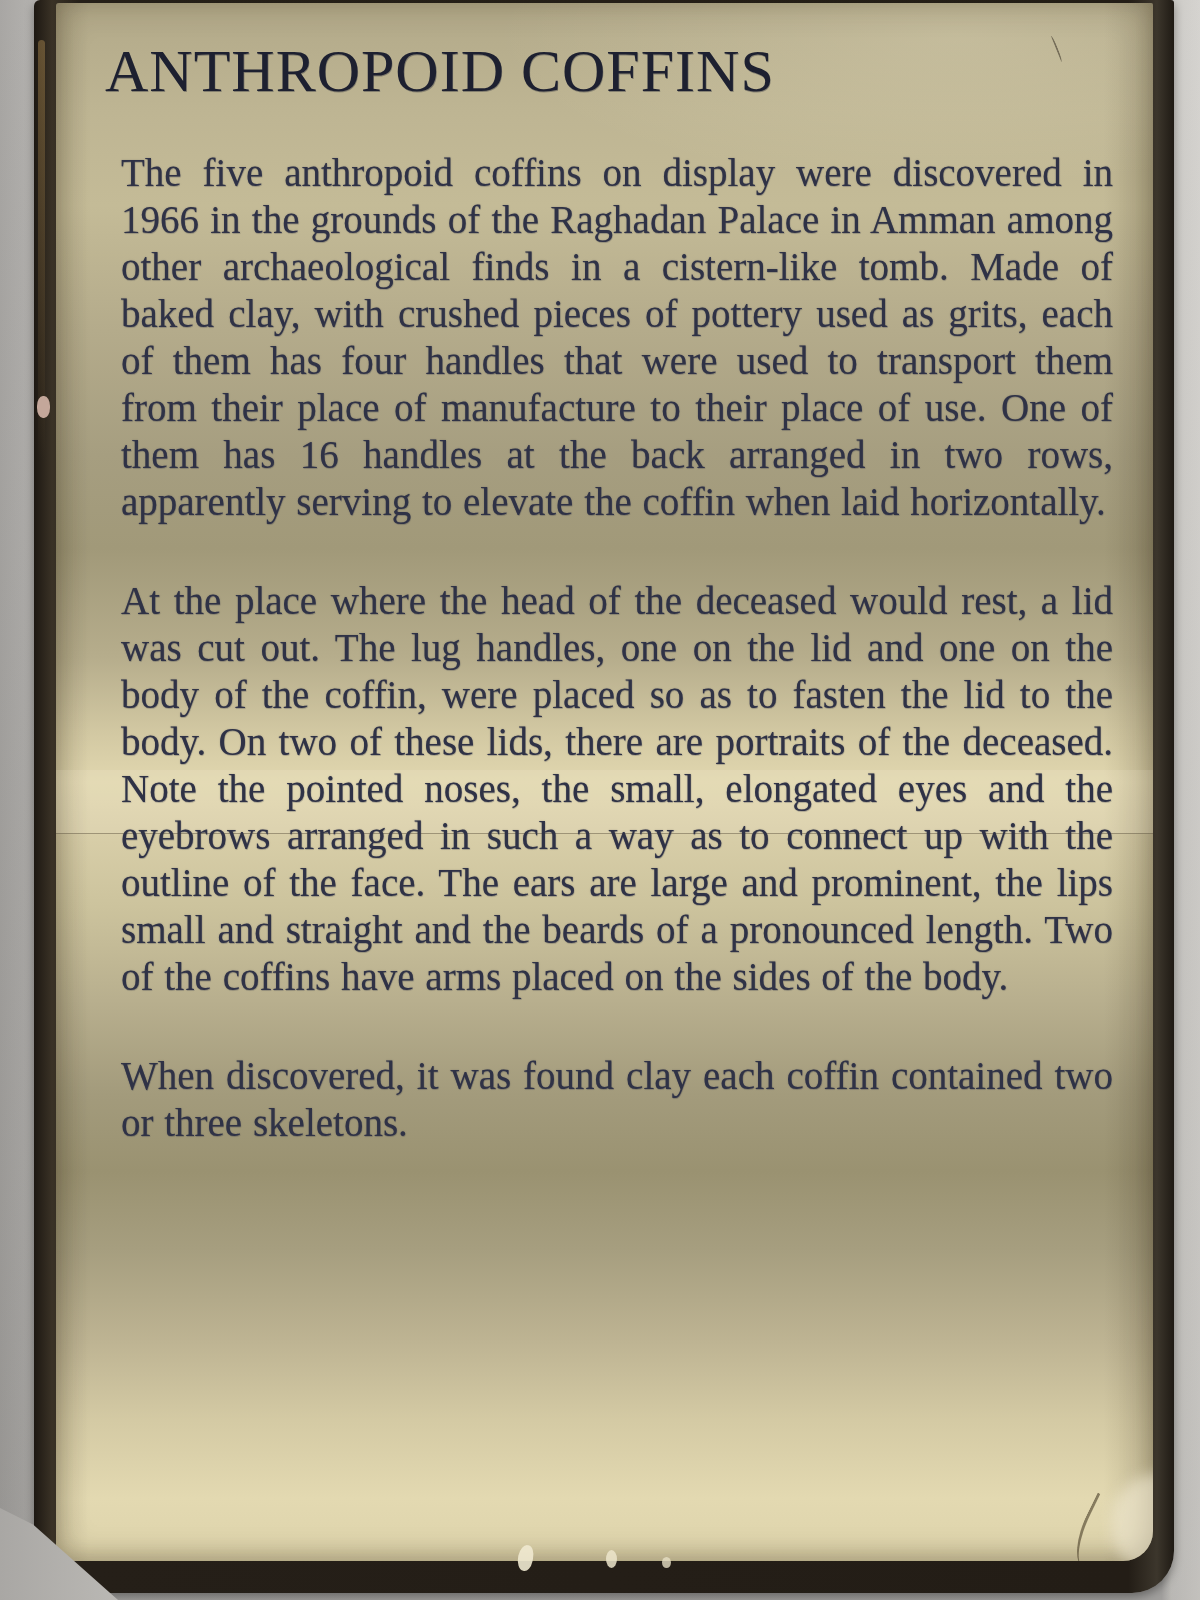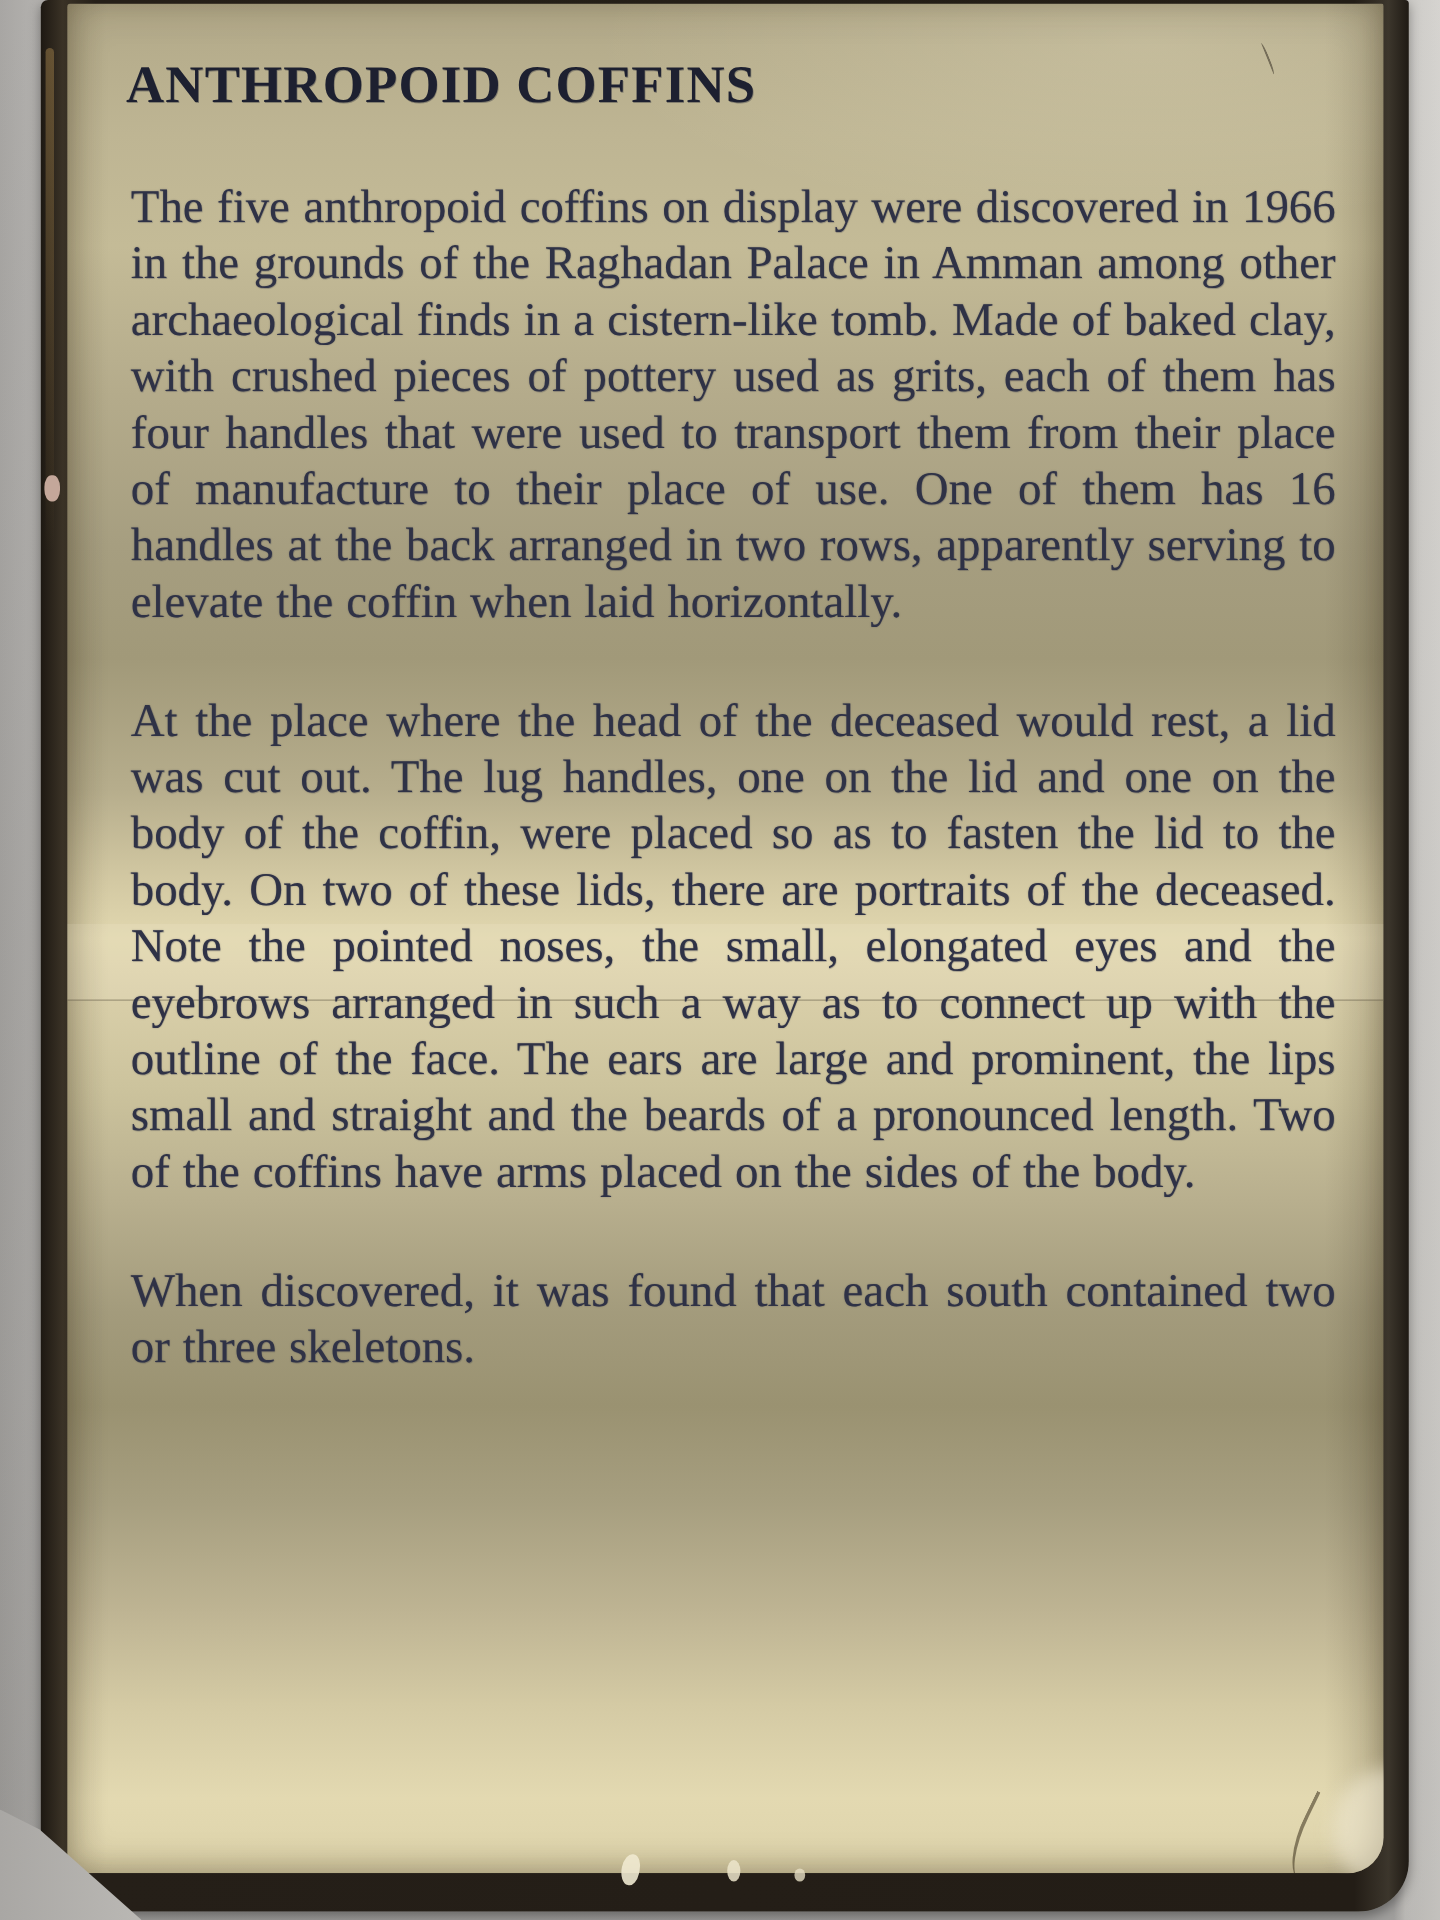--- a/index.html
+++ b/index.html
@@ -67,27 +67,27 @@
     clip-path:polygon(0 0,28% 18%,100% 100%,0 100%);
   }
   
   .content{
     position:relative;z-index:2;
     padding:36px 40px 0 49px;
     color:#2f3246;
   }
   h1.title{
     margin:0 0 46px 0;
-    font-size:44px;line-height:64px;
-    font-weight:bold;letter-spacing:1px;
+    font-size:60px;line-height:64px;
+    font-weight:normal;letter-spacing:1px;
     color:#1d2030;
     text-shadow:0.6px 0.6px 0 rgba(29,32,48,0.35);
   }
   p.body{
-    margin:0 0 52px 4px;
+    margin:0 0 52px 16px;
     font-size:39px;line-height:47px;
     text-align:justify;
     text-shadow:0 0 1.2px rgba(47,50,70,0.5),0.5px 0.5px 0 rgba(47,50,70,0.2);
     word-spacing:1px;
   }
 </style>
 </head>
 <body>
 
 <div class="scene">
@@ -96,21 +96,21 @@
   <div class="frame"></div>
   <div class="frame-left-glint mark"></div>
 
   <div class="placard">
     <div class="seam"></div>
 
     <div class="content">
       <h1 class="title">ANTHROPOID COFFINS</h1>
       <p class="body">The five anthropoid coffins on display were discovered in 1966 in the grounds of the Raghadan Palace in Amman among other archaeological finds in a cistern-like tomb.  Made of baked clay,  with crushed pieces of pottery used as grits, each of them has four handles that were used to transport them from their place of manufacture to their place of use.  One of them has 16 handles at the back arranged in two rows, apparently serving to elevate the coffin when laid horizontally.</p>
       <p class="body">At the place where the head of the deceased would rest, a lid was cut out.  The lug handles, one on the lid and one on the body of the coffin, were placed so as to fasten the lid to the body. On two of these lids, there are portraits of the deceased. Note the pointed noses, the small, elongated eyes and the eyebrows arranged in such a way as to connect up with the outline of the face. The ears are large and prominent, the lips small and straight and the beards of a pronounced length.  Two of the coffins have arms placed on the sides of the body.</p>
-      <p class="body">When discovered, it was found that each south contained two or three skeletons.</p>
+      <p class="body">When discovered, it was found clay each coffin contained two or three skeletons.</p>
     </div>
 
     <div class="mark scratch-topright"></div>
     <div class="mark glare-bottomright" style="position:absolute;"></div>
     <div class="mark crack-bottomright" style="position:absolute;"></div>
   </div>
 
   <div class="mark chip-left" style="position:absolute;"></div>
   <div class="mark blob-1" style="position:absolute;"></div>
   <div class="mark blob-2" style="position:absolute;"></div>

